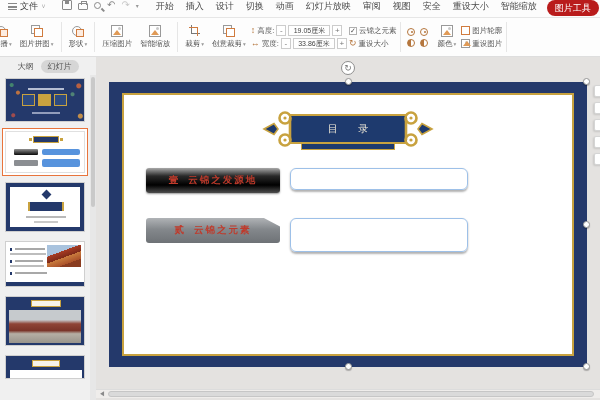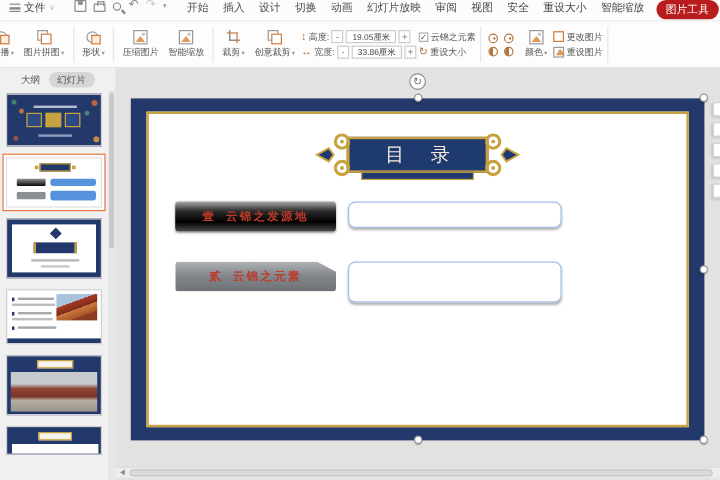--- a/index.html
+++ b/index.html
@@ -79,21 +79,21 @@
 .vthumb{position:absolute;left:1px;top:2px;width:4px;height:130px;background:#c9c9c9;border-radius:2px}
 
 .canvas{flex:1;position:relative;background:#e4e2e0;overflow:hidden}
 .slide{position:absolute;left:13px;top:25px;width:478px;height:285px;background:#24396b;padding:11px 13px;
  background-image:radial-gradient(circle at 12% 20%,rgba(150,175,220,.14) 0 7px,transparent 8px),radial-gradient(circle at 85% 15%,rgba(150,175,220,.12) 0 9px,transparent 10px),radial-gradient(circle at 30% 90%,rgba(150,175,220,.10) 0 8px,transparent 9px),radial-gradient(circle at 70% 85%,rgba(150,175,220,.12) 0 6px,transparent 7px),radial-gradient(circle at 50% 10%,rgba(150,175,220,.10) 0 5px,transparent 6px)}
 .goldframe{width:100%;height:100%;border:2px solid #c8a23f;background:#fff;position:relative}
 .banner-wrap{position:absolute;top:14px;left:50%;transform:translateX(-50%);display:flex;align-items:center}
 .flourish{width:34px;height:40px;margin:0 -7px;position:relative;z-index:2}
 .flourish.right{transform:scaleX(-1)}
 .banner{width:118px;height:30px;background:#1e3a6e;border-top:2.5px solid #c8a23f;border-bottom:2.5px solid #c8a23f;display:flex;align-items:center;justify-content:center;z-index:1}
-.banner span{color:#f3ecd9;font-family:"Liberation Serif",serif;font-size:16px;letter-spacing:9px;padding-left:9px}
+.banner span{color:#f3ecd9;font-family:"Liberation Serif",serif;font-size:10px;letter-spacing:9px;padding-left:9px}
 .banner-tail{position:absolute;top:48px;left:50%;transform:translateX(-50%);width:94px;height:7px;background:#1e3a6e;border:1.5px solid #c8a23f}
 .row{position:absolute;left:22px;display:flex;gap:10px;align-items:flex-start}
 .row1{top:73px}
 .row2{top:123px}
 .numtab{width:134px;height:25px;border-radius:3px;display:flex;align-items:center;justify-content:center;gap:8px;font-family:"Liberation Serif",serif;font-weight:bold;font-size:9.5px;color:#bf3a2b;letter-spacing:2px;flex-shrink:0}
 .numtab.black{background:linear-gradient(180deg,#a8a8a8,#2a2a2a 32%,#000 68%,#4e4e4e);box-shadow:0 1px 2px rgba(0,0,0,.4)}
 .numtab.gray{background:linear-gradient(180deg,#b0b3b6,#84888c 45%,#6e7276);clip-path:polygon(0 0,88% 0,100% 34%,100% 100%,0 100%);border-radius:3px}
 .desc{width:178px;border-radius:6px;border:1px solid #9dc0e8;background:linear-gradient(180deg,#8ab7ec,#5896de 45%,#3f7ed2 58%,#superb 0),linear-gradient(180deg,#8ab7ec,#5896de 45%,#3f7ed2 58%,#5f9ce0);color:#fff;font-family:"Liberation Serif",serif;font-size:8.5px;line-height:1.4;padding:4px 7px;box-shadow:0 1.5px 2px rgba(0,0,0,.3)}
 .handle{position:absolute;width:7px;height:7px;background:#fff;border:1px solid #969696;border-radius:50%;box-shadow:0 1px 1px rgba(0,0,0,.25);z-index:5}
 .rotator{position:absolute;left:245px;top:4px;width:14px;height:14px;border:1px solid #8d8d8d;border-radius:50%;background:#fff;color:#777;font-size:9px;line-height:13px;text-align:center;z-index:5}
@@ -227,21 +227,21 @@
     <div class="vbtn">
       <span class="ic ic-pic"></span>
       <span class="vlabel">
           <span>颜色</span>
           <span class="car">▾</span>
         </span>
     </div>
     <div class="stack">
       <div class="hbtn">
         <span class="ic ic-sm ic-tworect"></span>
-        <span>更改图片</span>
+        <span>图片轮廓</span>
       </div>
       <div class="hbtn">
         <span class="ic ic-sm ic-pic"></span>
         <span>重设图片</span>
       </div>
     </div>
     <div class="sep"></div>
 
   </div>
 

